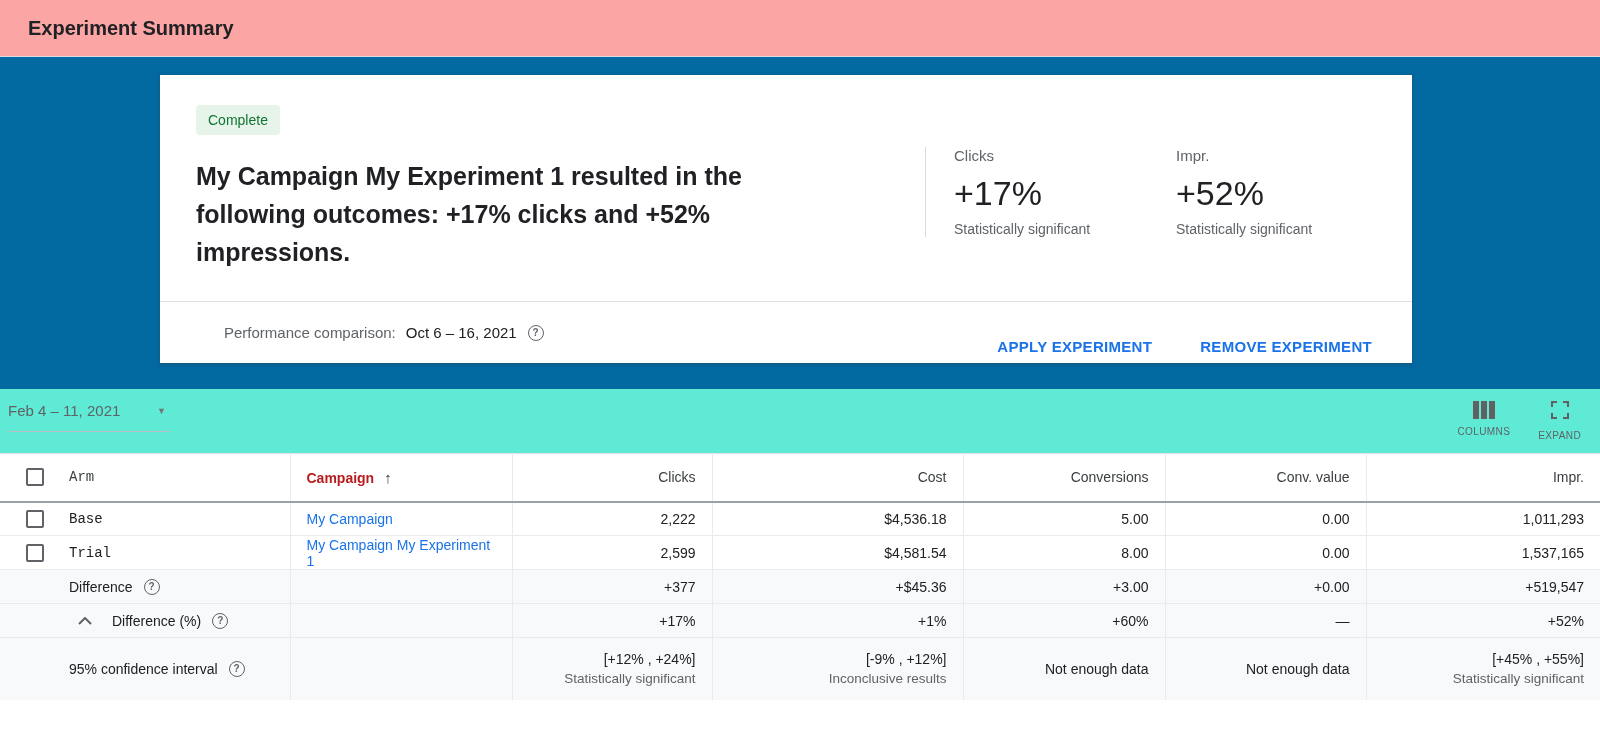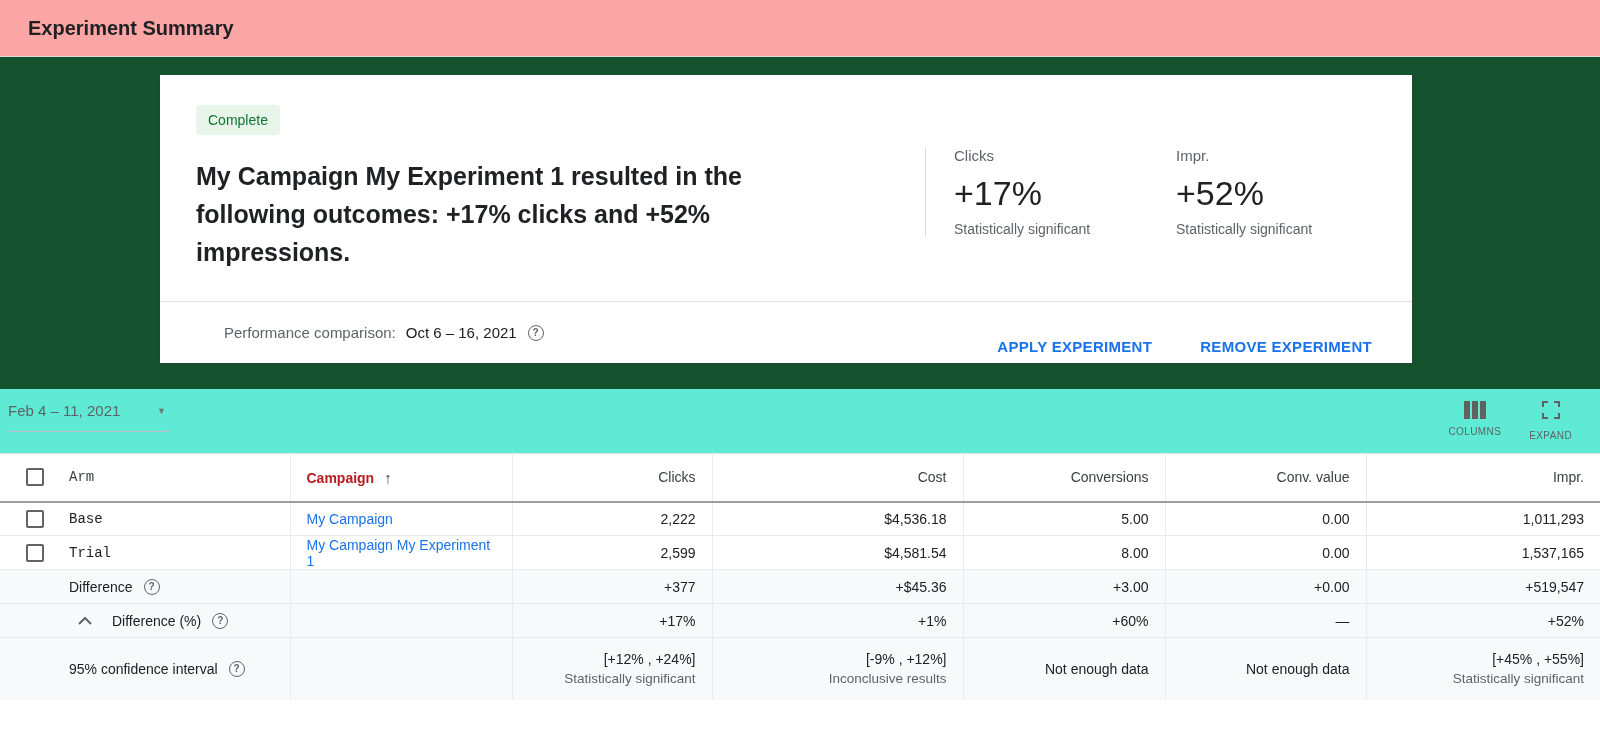--- a/index.html
+++ b/index.html
@@ -11,21 +11,21 @@
   }
 
   
   .app-bar {
     height: 57px; background: #fca5a5; border-bottom: 1px solid #dadce0;
     display: flex; align-items: center; padding-left: 28px;
   }
   .app-bar .title { font-size: 20px; font-weight: 700; color: #202124; }
 
   
-  .gray-section { background: #14532d; padding: 18px 0 26px 160px; }
+  .gray-section { background: #0369a1; padding: 18px 0 26px 160px; }
   .card {
     width: 1252px; background: #fff;
     box-shadow: 0 1px 2px rgba(60,64,67,.3), 0 1px 3px 1px rgba(60,64,67,.15);
   }
   .card-main { display: flex; }
   .card-left { width: 765px; padding: 30px 0 30px 36px; }
   .badge {
     display: inline-block; background: #e6f4ea; color: #137333;
     font-size: 14px; line-height: 14px; padding: 8px 12px; border-radius: 4px;
     margin-bottom: 22px;
@@ -66,21 +66,21 @@
 
   
   .toolbar { height: 64px; position: relative; background: #5eead4; text-decoration: underline; }
   .date-control {
     position: absolute; left: 8px; top: 13px; width: 162px;
     display: flex; align-items: center; justify-content: space-between;
     border-bottom: 1px solid #bdc1c6; padding-bottom: 12px;
     font-size: 15px; color: #5f6368; cursor: pointer;
   }
   .dropdown-arrow { font-size: 9px; color: #757575; margin-right: 4px; }
-  .toolbar-icons { position: absolute; right: 28px; top: 12px; display: flex; gap: 28px; }
+  .toolbar-icons { position: absolute; right: 19px; top: 12px; display: flex; gap: 28px; }
   .icon-button { display: flex; flex-direction: column; align-items: center; gap: 7px; cursor: pointer; }
   .columns-icon { display: flex; gap: 2px; height: 18px; }
   .columns-icon i { display: block; width: 6px; background: #616161; }
   .icon-label { font-size: 10px; color: #5f6368; letter-spacing: .4px; }
 
   
   table { width: 1600px; border-collapse: collapse; table-layout: fixed; font-size: 14px; }
   thead tr { border-top: 1px solid #e0e0e0; border-bottom: 2px solid #9aa0a6; }
   th, td { border-right: 1px solid #e8eaed; padding: 0 16px; vertical-align: middle; }
   th:last-child, td:last-child { border-right: none; }

